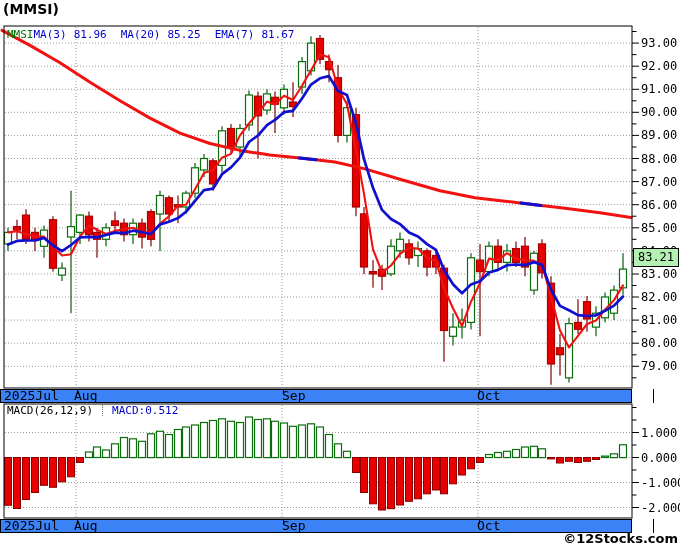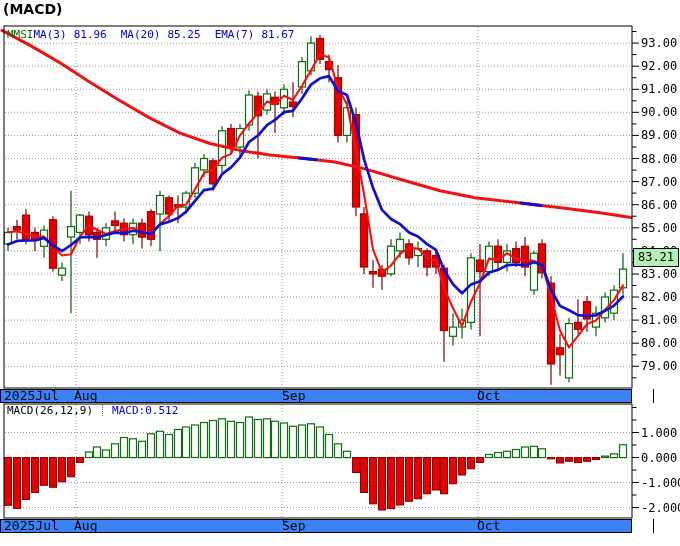--- a/index.html
+++ b/index.html
@@ -25,21 +25,21 @@
              border:1px solid #000;font-size:12px;line-height:17px;text-align:center;color:#000;}
   .watermark{position:absolute;right:2px;top:531px;font-family:"DejaVu Sans",sans-serif;
              font-size:13px;font-weight:bold;color:#000;}
   svg text{font-family:"DejaVu Sans Mono",monospace;font-size:12px;fill:#000;}
 </style>
 </head>
 <body>
 
 <div class="page">
 
-  <div class="title">(MACD)</div>
+  <div class="title">(MMSI)</div>
 
   <svg id="chart-svg" width="680" height="546">
       <g>
         <line x1="5" y1="43.1" x2="631" y2="43.1" stroke="#999999" stroke-width="1" stroke-dasharray="1,2"></line>
         <line x1="5" y1="66.2" x2="631" y2="66.2" stroke="#999999" stroke-width="1" stroke-dasharray="1,2"></line>
         <line x1="5" y1="89.3" x2="631" y2="89.3" stroke="#999999" stroke-width="1" stroke-dasharray="1,2"></line>
         <line x1="5" y1="112.3" x2="631" y2="112.3" stroke="#999999" stroke-width="1" stroke-dasharray="1,2"></line>
         <line x1="5" y1="135.4" x2="631" y2="135.4" stroke="#999999" stroke-width="1" stroke-dasharray="1,2"></line>
         <line x1="5" y1="158.5" x2="631" y2="158.5" stroke="#999999" stroke-width="1" stroke-dasharray="1,2"></line>
         <line x1="5" y1="181.6" x2="631" y2="181.6" stroke="#999999" stroke-width="1" stroke-dasharray="1,2"></line>
@@ -385,14 +385,15 @@
     <i style="left:282px;"></i>
     <i style="left:478px;"></i>
     <span style="left:3px;">2025Jul</span>
     <span style="left:73px;">Aug</span>
     <span style="left:281px;">Sep</span>
     <span style="left:476px;">Oct</span>
   </div>
 
   <div class="lastprice">83.21</div>
 
+  <div class="watermark">©12Stocks.com</div>
 
 </div>
 
 </body></html>

